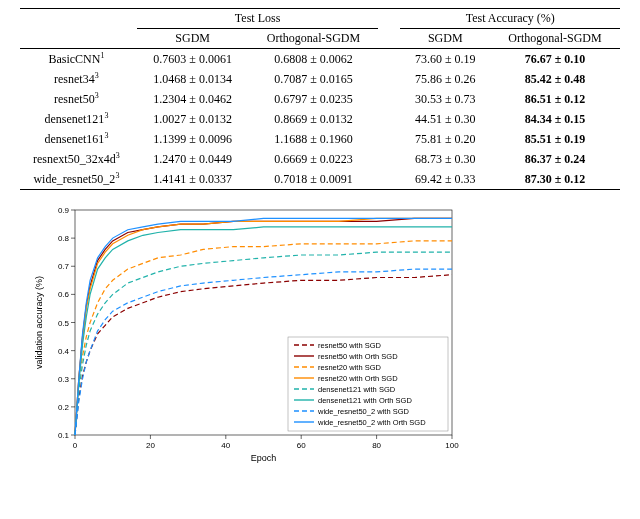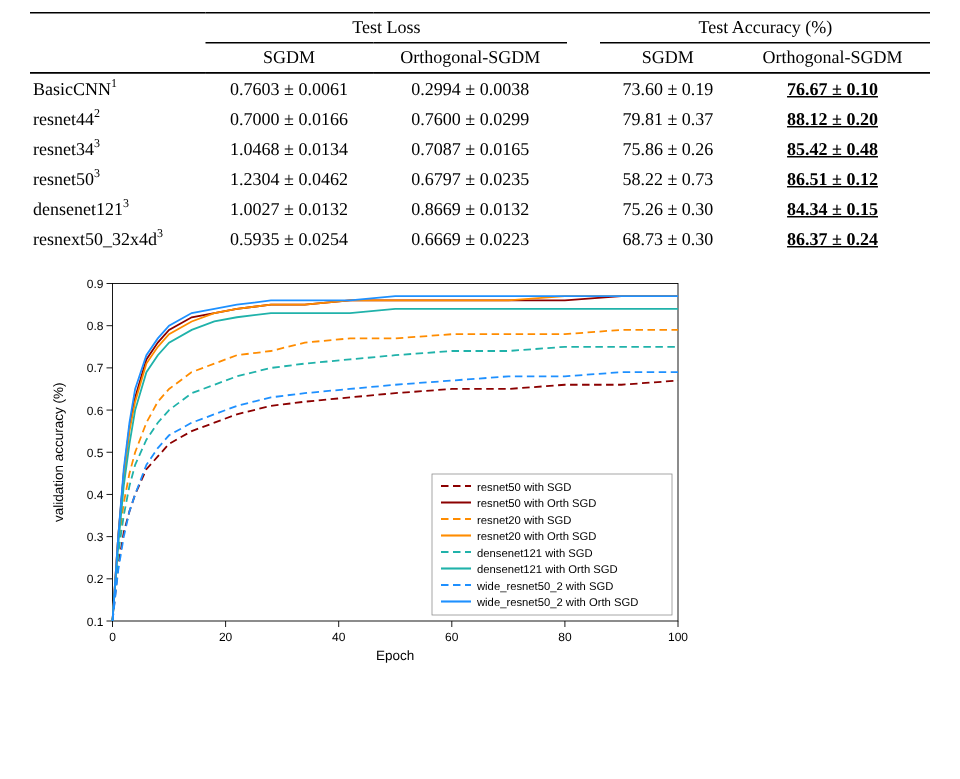--- a/index.html
+++ b/index.html
@@ -20,32 +20,32 @@
     width: 600px;
     font-size: 12px;
     margin: 0 auto 10px auto;
   }
   table.results th, table.results td {
     padding: 2px 6px;
     text-align: center;
     white-space: nowrap;
   }
   table.results td.model {
-    text-align: left;
+    text-align: center;
     padding-left: 2px;
   }
   .sup { font-size: 8px; vertical-align: super; }
   .hr-top { border-top: 1px solid #000; }
   .hr-bottom { border-bottom: 1px solid #000; }
   .group-underline {
     border-bottom: 1px solid #000;
     font-family: Liberation Serif, serif;
   }
   .spacer-col { width: 10px; }
-  .bold { font-weight: bold; text-decoration: underline; }
+  .bold { font-weight: bold; }
 
   
   .chart-wrap {
     width: 430px;
     margin-left: 10px;
     margin-top: 4px;
   }
   svg { display:block; }
   .tick { stroke:#000; stroke-width:0.6; }
   .tick-label { font: 8px Arial, sans-serif; fill:#000; }
@@ -72,64 +72,72 @@
       <td>Orthogonal-SGDM</td>
       <td class="spacer-col"></td>
       <td>SGDM</td>
       <td>Orthogonal-SGDM</td>
     </tr>
     </tbody>
       <tbody id="table-body">
         <tr>
           <td class="model">BasicCNN<span class="sup">1</span></td>
           <td>0.7603 ± 0.0061</td>
-          <td>0.2994 ± 0.0038</td>
+          <td>0.6808 ± 0.0062</td>
           <td class="spacer-col"></td>
           <td>73.60 ± 0.19</td>
           <td class="bold">76.67 ± 0.10</td>
-        </tr>
-        <tr>
-          <td class="model">resnet44<span class="sup">2</span></td>
-          <td>0.7000 ± 0.0166</td>
-          <td>0.7600 ± 0.0299</td>
-          <td class="spacer-col"></td>
-          <td>79.81 ± 0.37</td>
-          <td class="bold">88.12 ± 0.20</td>
         </tr>
         <tr>
           <td class="model">resnet34<span class="sup">3</span></td>
           <td>1.0468 ± 0.0134</td>
           <td>0.7087 ± 0.0165</td>
           <td class="spacer-col"></td>
           <td>75.86 ± 0.26</td>
           <td class="bold">85.42 ± 0.48</td>
         </tr>
         <tr>
           <td class="model">resnet50<span class="sup">3</span></td>
           <td>1.2304 ± 0.0462</td>
           <td>0.6797 ± 0.0235</td>
           <td class="spacer-col"></td>
-          <td>58.22 ± 0.73</td>
+          <td>30.53 ± 0.73</td>
           <td class="bold">86.51 ± 0.12</td>
         </tr>
         <tr>
           <td class="model">densenet121<span class="sup">3</span></td>
           <td>1.0027 ± 0.0132</td>
           <td>0.8669 ± 0.0132</td>
           <td class="spacer-col"></td>
-          <td>75.26 ± 0.30</td>
+          <td>44.51 ± 0.30</td>
           <td class="bold">84.34 ± 0.15</td>
         </tr>
         <tr>
+          <td class="model">densenet161<span class="sup">3</span></td>
+          <td>1.1399 ± 0.0096</td>
+          <td>1.1688 ± 0.1960</td>
+          <td class="spacer-col"></td>
+          <td>75.81 ± 0.20</td>
+          <td class="bold">85.51 ± 0.19</td>
+        </tr>
+        <tr>
           <td class="model">resnext50_32x4d<span class="sup">3</span></td>
-          <td>0.5935 ± 0.0254</td>
+          <td>1.2470 ± 0.0449</td>
           <td>0.6669 ± 0.0223</td>
           <td class="spacer-col"></td>
           <td>68.73 ± 0.30</td>
           <td class="bold">86.37 ± 0.24</td>
+        </tr>
+        <tr class="hr-bottom">
+          <td class="model">wide_resnet50_2<span class="sup">3</span></td>
+          <td>1.4141 ± 0.0337</td>
+          <td>0.7018 ± 0.0091</td>
+          <td class="spacer-col"></td>
+          <td>69.42 ± 0.33</td>
+          <td class="bold">87.30 ± 0.12</td>
         </tr>
       </tbody>
   </table>
 
   <div class="chart-wrap">
     <svg id="chart-svg" width="430" height="265">
         <rect x="45" y="10" width="377" height="225" fill="none" stroke="#000" stroke-width="0.6"></rect>
         <line x1="45" x2="41" y1="235" y2="235" class="tick"></line>
         <text x="39" y="238" text-anchor="end" class="tick-label">0.1</text>
         <line x1="45" x2="41" y1="206.875" y2="206.875" class="tick"></line>

